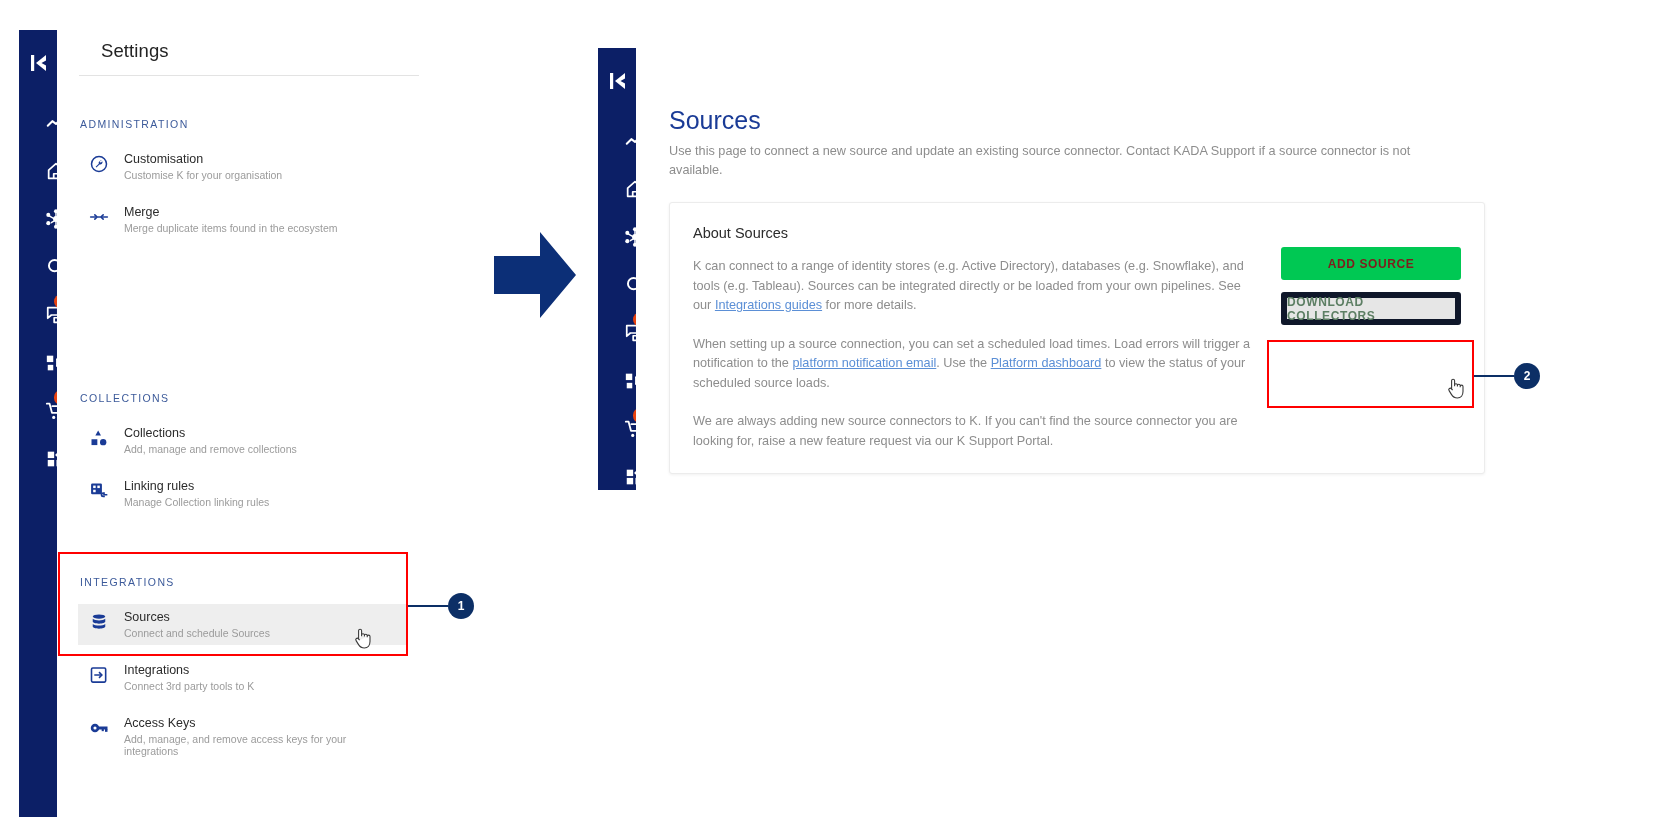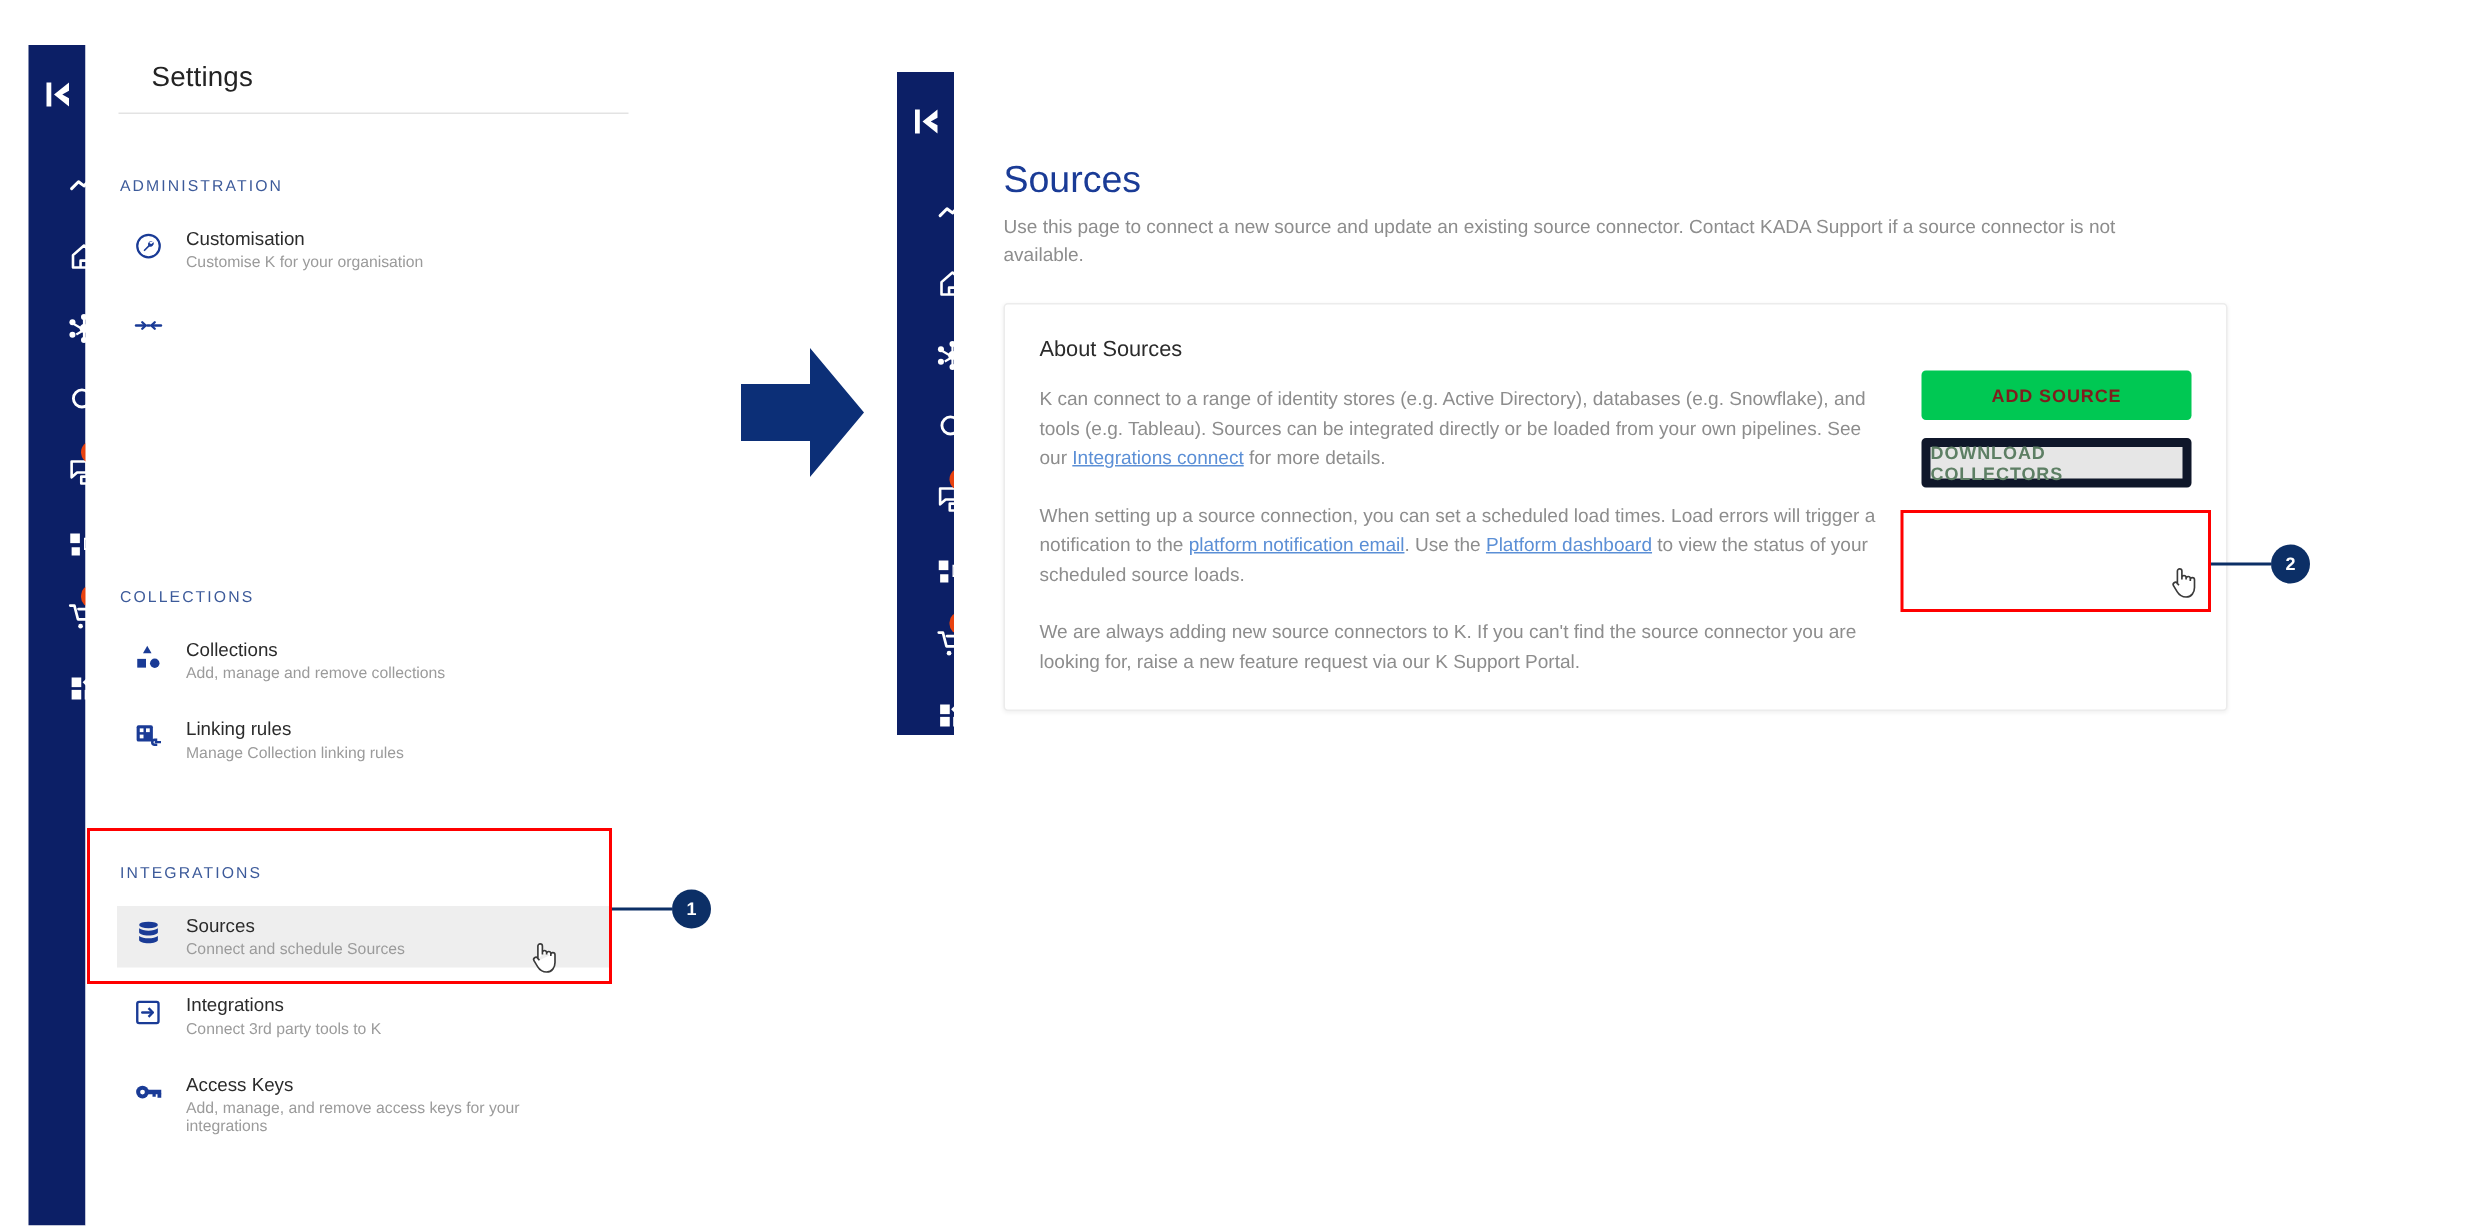--- a/index.html
+++ b/index.html
@@ -227,20 +227,24 @@
     <div class="nav-item">
       <span class="nav-ico">
         <svg width="20" height="20" viewBox="0 0 24 24" fill="none" stroke="#1a3b96" stroke-width="1.9" stroke-linecap="round" stroke-linejoin="round">
             <line x1="2" y1="12" x2="9.5" y2="12"></line>
             <polyline points="7,9.4 9.8,12 7,14.6"></polyline>
             <line x1="22" y1="12" x2="14.5" y2="12"></line>
             <polyline points="17,9.4 14.2,12 17,14.6"></polyline>
             <line x1="11.2" y1="12" x2="12.8" y2="12"></line>
           </svg>
       </span>
+      <span class="nav-txt">
+        <span class="nav-title">Merge</span>
+        <span class="nav-sub">Merge duplicate items found in the ecosystem</span>
+      </span>
     </div>
   </div>
 
   <div class="grp" id="grp-collections">
     <span class="section-head">COLLECTIONS</span>
 
     <div class="nav-item">
       <span class="nav-ico">
         <svg width="20" height="20" viewBox="0 0 24 24" fill="#1a3b96">
             <path d="M11 3l3.4 6H7.6z"></path>
@@ -412,21 +416,21 @@
     </div>
   </div>
 
   <div class="sources-panel">
     <div class="sources-title">Sources</div>
     <div class="sources-intro">Use this page to connect a new source and update an existing source connector. Contact KADA Support if a source connector is not available.</div>
 
     <div class="about-card">
       <div class="about-title">About Sources</div>
       <div class="about-body" id="about-body">
-          <p><span>K can connect to a range of identity stores (e.g. Active Directory), databases (e.g. Snowflake), and tools (e.g. Tableau). Sources can be integrated directly or be loaded from your own pipelines. See our </span><a>Integrations connect</a><span> for more details.</span></p>
+          <p><span>K can connect to a range of identity stores (e.g. Active Directory), databases (e.g. Snowflake), and tools (e.g. Tableau). Sources can be integrated directly or be loaded from your own pipelines. See our </span><a>Integrations guides</a><span> for more details.</span></p>
           <p><span>When setting up a source connection, you can set a scheduled load times. Load errors will trigger a notification to the </span><a>platform notification email</a><span>. Use the </span><a>Platform dashboard</a><span> to view the status of your scheduled source loads.</span></p>
           <p><span>We are always adding new source connectors to K. If you can't find the source connector you are looking for, raise a new feature request via our K Support Portal.</span></p>
         </div>
 
       <div class="btn-col">
         <div class="btn btn-primary">ADD SOURCE</div>
         <div class="btn btn-outline pressed">DOWNLOAD COLLECTORS</div>
       </div>
     </div>
   </div>

